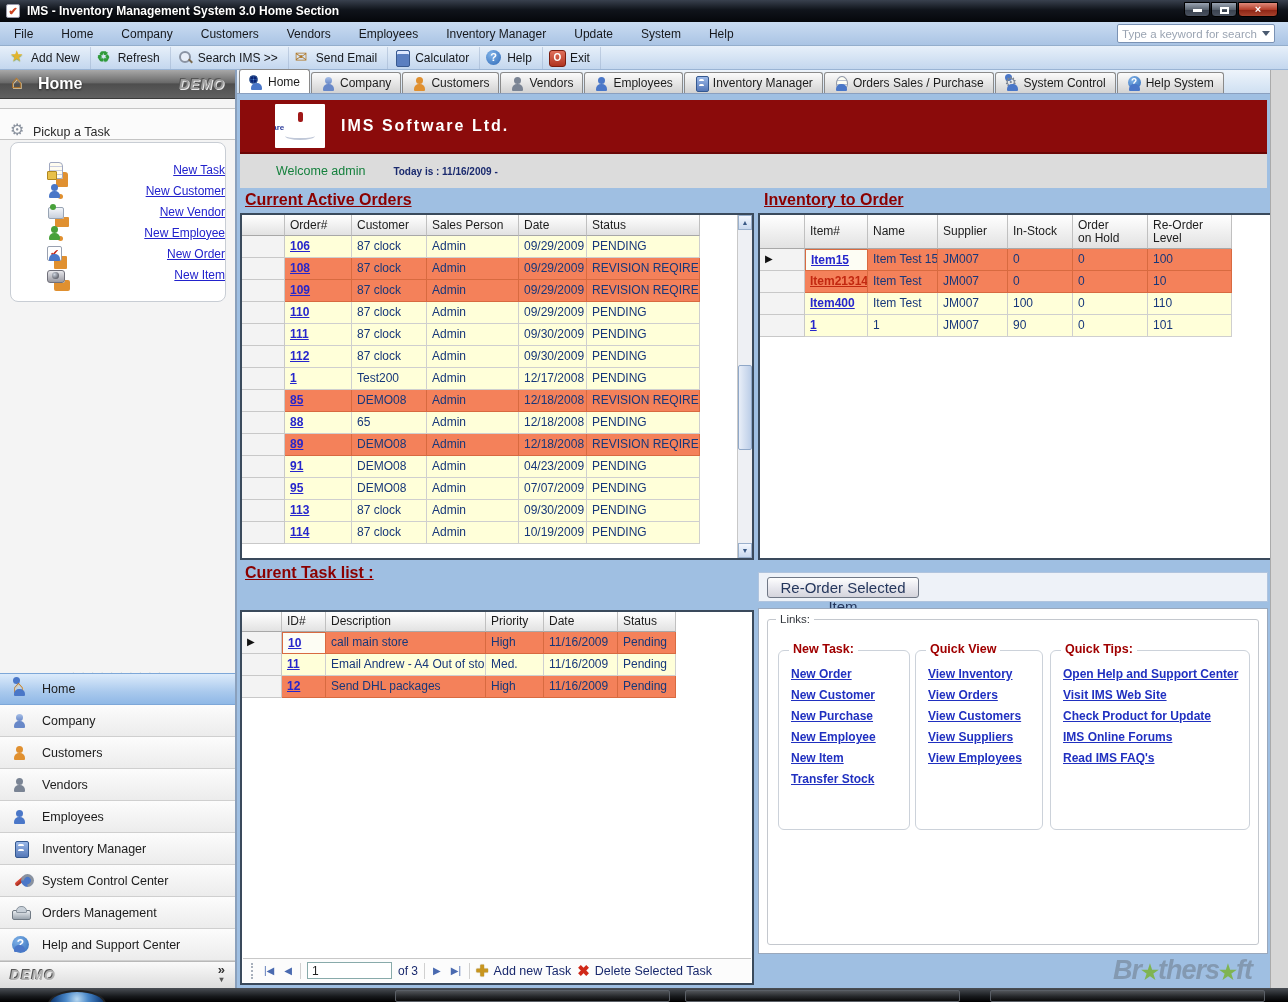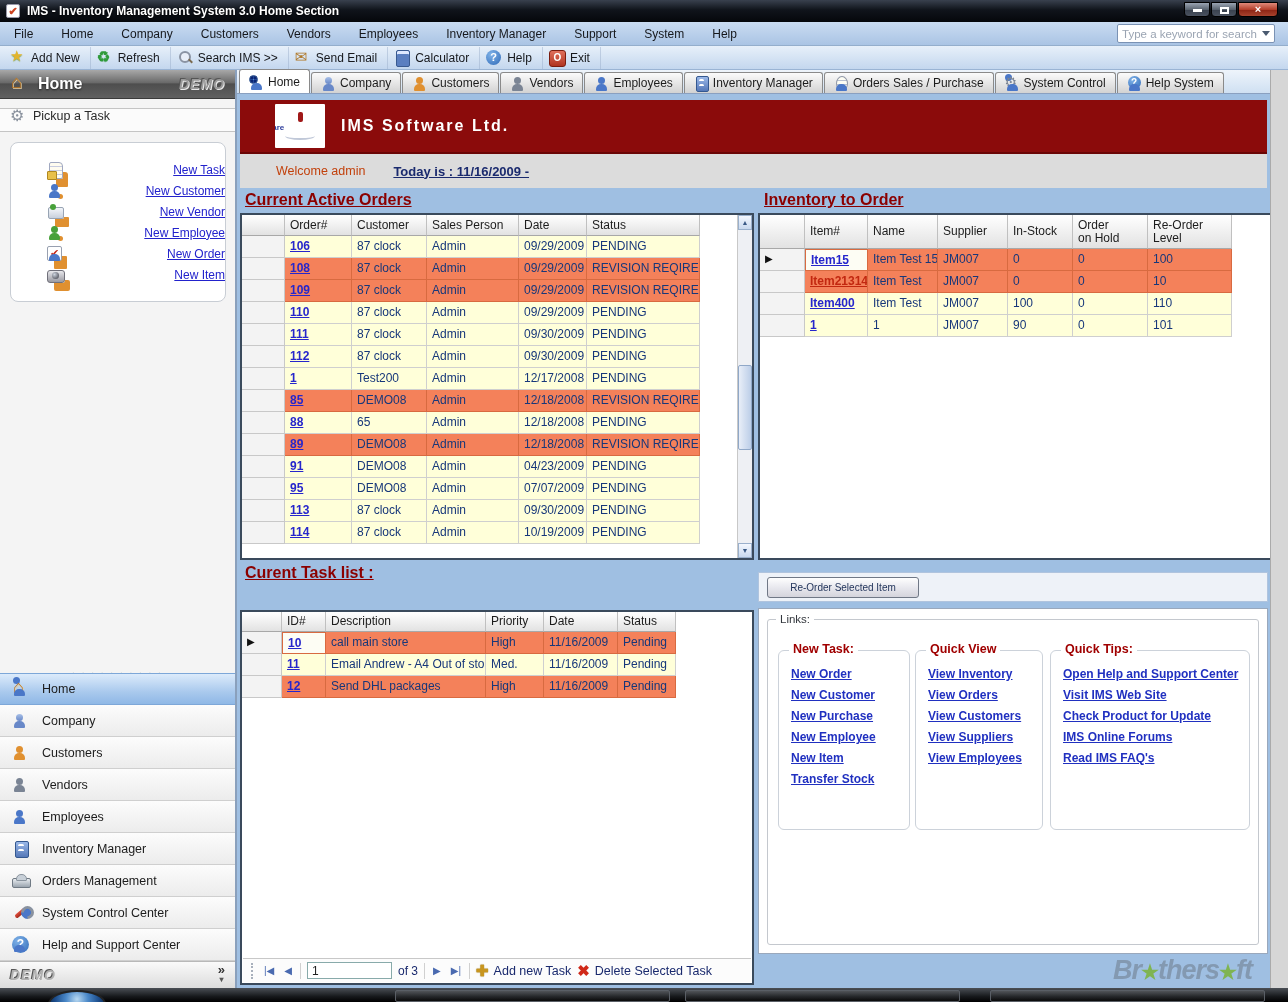--- a/index.html
+++ b/index.html
@@ -129,21 +129,21 @@
 
   
   .sidebar { position:absolute; left:0; top:70px; width:237px; height:918px; background:#f4f4f4;
     border-right:2px solid #8aa0bc; }
   .sb-header { position:absolute; left:0; top:0; width:100%; height:29px;
     background:linear-gradient(#a8a8a8,#6a6a6a 45%,#4e4e4e 50%,#606060); display:flex; align-items:center;
     padding:0 10px; border-bottom:1px solid #3a3a3a; }
   .sb-header .ttl { color:#fff; font-size:16px; font-weight:bold; margin-left:10px; text-shadow:0 1px 2px #222; }
   .badge-demo { margin-left:auto; font-weight:bold; font-style:italic; font-size:14px; letter-spacing:1px;
     color:#9a9a9a; text-shadow:1px 1px 0 #e8e8e8, -1px -1px 0 #555; }
-  .pickup-row { position:absolute; left:0; top:38px; width:100%; height:24px; display:flex; align-items:flex-start;
+  .pickup-row { position:absolute; left:0; top:38px; width:100%; height:32px; display:flex; align-items:flex-end;
     gap:7px; padding:0 10px; border-top:1px solid #c4c4c4; border-bottom:1px solid #c4c4c4; background:#fbfbfb; color:#2a2a2a; font-size:12.5px; }
   .pickup-box { position:absolute; left:10px; top:72px; width:216px; height:160px; background:#fff;
     border:1px solid #c8cdd4; border-radius:8px; padding:16px 0 0 36px; }
   .pickup-item { display:flex; align-items:center; gap:9px; height:21px;justify-content:space-between; }
   .pickup-item a { color:#2222cc; text-decoration:underline; font-size:12px; }
   .dotted-sep { position:absolute; left:0; top:595px; width:100%; text-align:center; color:#9aa; font-size:10px; letter-spacing:2px; }
   .navlist { position:absolute; left:0; top:603px; width:100%; }
   .nav-item { height:32px; display:flex; align-items:center; gap:12px; padding:0 12px;
     border-bottom:1px solid #cfcfcf; background:linear-gradient(#fcfcfc,#ececec); color:#1c1c1c; font-size:12.5px; cursor:default; }
   .nav-item.active { background:linear-gradient(#dcebfb,#a9c9ed 60%,#8fb8e6); border-top:1px solid #7da7d8; border-bottom-color:#7da7d8; }
@@ -171,22 +171,22 @@
     border-bottom:2px solid #6a0505; display:flex; align-items:center; }
   .logo-box { width:50px; height:44px; background:#fff; margin-left:35px; border-radius:1px;
     display:flex; flex-direction:column; align-items:center; justify-content:center; overflow:hidden; }
   .logo-box .lg1 { font-size:8px; font-weight:bold; color:#2a3a9a; white-space:nowrap; }
   .logo-box .swoosh { width:30px; height:8px; border-bottom:2px solid #c0c8d8; border-radius:0 0 50% 50%; }
   .logo-fig { width:5px; height:10px; background:#a01818; border-radius:2px; margin-bottom:1px; }
   .banner .co { color:#fff; font-size:16px; font-weight:bold; letter-spacing:2px; margin-left:16px; }
 
   .infostrip { position:absolute; left:3px; right:3px; top:60px; height:34px; background:#dcdcdc;
     display:flex; align-items:center; }
-  .welcome { color:#c2410c; margin-left:36px; font-size:12.5px; }
-  .today { color:#1a2a6e; font-weight:bold; margin-left:28px; font-size:13px;text-decoration:underline; }
+  .welcome { color:#15803d; margin-left:36px; font-size:12.5px; }
+  .today { color:#1a2a6e; font-weight:bold; margin-left:28px; font-size:10px; }
 
   .sec-head { position:absolute; color:#8b0000; font-weight:bold; font-size:16px; text-decoration:underline; }
 
   .gridbox { position:absolute; background:#fff; border:2px solid #3a4a5c; }
   .grid { position:absolute; left:0; top:0; }
   .grid-h { display:flex; }
   .gh { background:linear-gradient(#ffffff,#e2e2e2); border-right:1px solid #c0c0c0; border-bottom:1px solid #a8a8a8;
     color:#1c1c1c; font-size:12px; display:flex; align-items:center; padding:0 5px; white-space:pre-line; line-height:13px; }
   .grid-r { display:flex; }
   .gc { height:22px; padding:3px 5px 0; font-size:12px; color:#17377a; white-space:nowrap; overflow:hidden;
@@ -214,21 +214,21 @@
   .vscroll { position:absolute; right:0; top:0; bottom:0; width:15px; background:#eef0f4; border-left:1px solid #c8c8c8; }
   .vs-btn { position:absolute; left:0; width:14px; height:15px; background:linear-gradient(#f4f8fe,#c8d8ee);
     border:1px solid #9ab0cc; color:#3a5a86; font-size:7px; text-align:center; line-height:14px; }
   .vs-up { top:0; } .vs-dn { bottom:0; }
   .vs-thumb { position:absolute; left:0; top:150px; width:14px; height:85px;
     background:linear-gradient(90deg,#e8eef8,#bccee8); border:1px solid #90a8c8; border-radius:2px; }
 
   
   .reorder-strip { position:absolute; left:521px; top:478px; width:510px; height:30px; background:#eef2f8; border:1px solid #b0c4de; }
   .btn { display:inline-block; background:linear-gradient(#fefefe,#e8e8ee 50%,#d4d4dc); border:1px solid #707886;
-    border-radius:3px; color:#24365c; font-size:10px; text-align:center; }
+    border-radius:3px; color:#24365c; font-size:15px; text-align:center; }
   .reorder-btn { position:absolute; left:8px; top:4px; width:152px; height:21px; line-height:19px; }
 
   
   .links-panel { position:absolute; left:521px; top:514px; width:510px; height:346px; background:#fff; border:1px solid #9aa8bc; }
   .links-frame { position:absolute; left:8px; right:8px; top:10px; bottom:8px; border:1px solid #c4c8ce; border-radius:3px; }
   .links-label { position:absolute; left:8px; top:-7px; background:#fff; padding:0 4px; color:#33373d; font-size:11.5px; }
   .lgroup { position:absolute; top:30px; height:180px; border:1px solid #ccd2da; border-radius:6px; background:#fff; }
   .lg1 { left:10px; width:132px; } .lg2 { left:147px; width:128px; } .lg3 { left:282px; width:200px; }
   .lgroup-title { position:absolute; left:10px; top:-9px; background:#fff; padding:0 4px; color:#a00000; font-weight:bold; font-size:12.5px; }
   .lgroup-links { padding:16px 0 0 12px; }
@@ -286,21 +286,21 @@
   <div class="menubar">
     <div class="menu-items">
 
     <span class="menu-item">File</span>
         <span class="menu-item">Home</span>
         <span class="menu-item">Company</span>
         <span class="menu-item">Customers</span>
         <span class="menu-item">Vendors</span>
         <span class="menu-item">Employees</span>
         <span class="menu-item">Inventory Manager</span>
-        <span class="menu-item">Support</span>
+        <span class="menu-item">Update</span>
         <span class="menu-item">System</span>
         <span class="menu-item">Help</span>
       </div>
     <div class="searchbox">
       <span class="ph">Type a keyword for search</span>
       <span class="caret-down"></span>
     </div>
   </div>
 
   <div class="toolbar">
@@ -410,27 +410,27 @@
           <span class="ic nic icp ic-nav-employees"></span>
           <span>Employees</span>
         </div>
 
         <div class="nav-item">
           <span class="ic nic icp ic-nav-inventory"></span>
           <span>Inventory Manager</span>
         </div>
 
         <div class="nav-item">
+          <span class="ic nic icp ic-nav-system"></span>
+          <span>System Control Center</span>
+        </div>
+
+        <div class="nav-item">
           <span class="ic nic icp ic-nav-orders"></span>
           <span>Orders Management</span>
-        </div>
-
-        <div class="nav-item">
-          <span class="ic nic icp ic-nav-system"></span>
-          <span>System Control Center</span>
         </div>
 
         <div class="nav-item">
           <span class="ic nic icp ic-nav-help"></span>
           <span>Help and Support Center</span>
         </div>
       </div>
     <div class="sb-footer">
       <span class="badge-demo">DEMO</span>
       <span class="expand-ch"><span>»</span><span class="tiny">▾</span></span>

